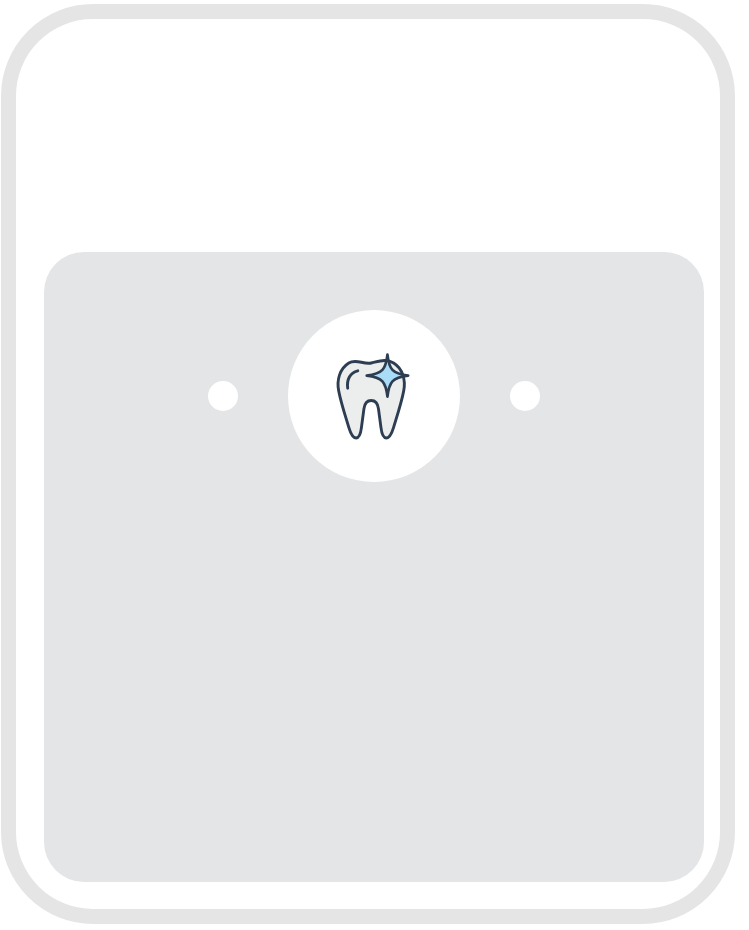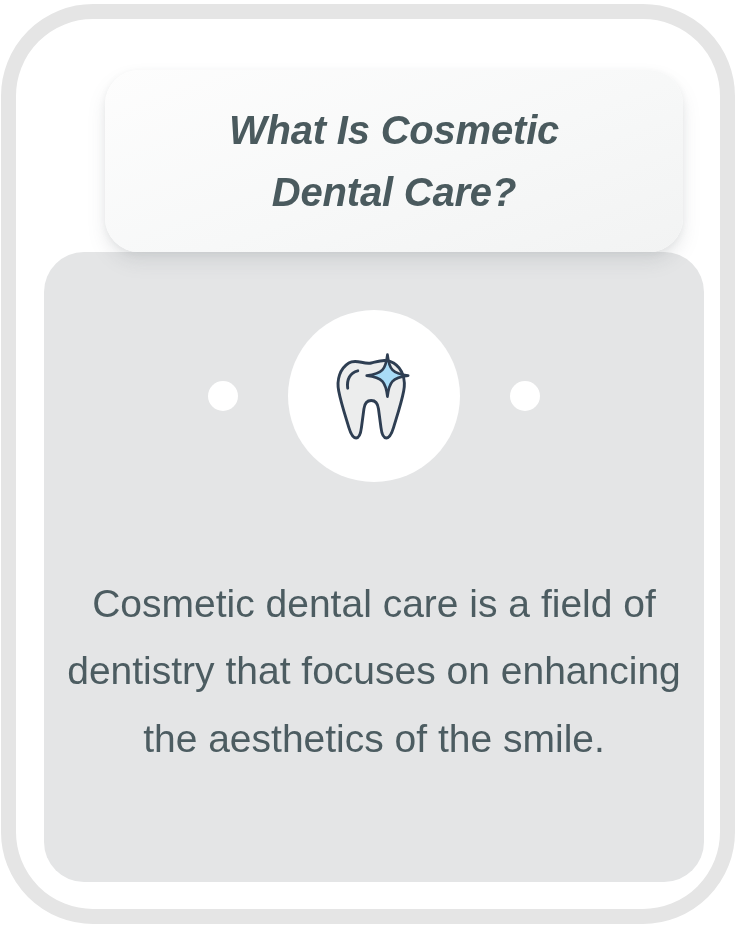--- a/index.html
+++ b/index.html
@@ -134,24 +134,20 @@
 </style>
 </head>
 <body>
 
 <div class="stage">
 
   <div class="outer-frame"></div>
 
   <div class="inner-card"></div>
 
-  <div class="title-card">
-    <div class="title-text">What Is Cosmetic
-Dental Care?</div>
-  </div>
 
   <div class="icon-row">
 
     <span class="side-dot dot-left"></span>
 
     <div class="icon-circle">
       <svg viewBox="0 0 100 100" xmlns="http://www.w3.org/2000/svg">
 
         <path d="M27.5 20.5
                  C 19.5 25.5, 16.5 35.5, 18.5 45.5
@@ -177,15 +173,14 @@
                  C 66.2 33.6, 63.6 37.4, 62.0 50.5
                  C 60.4 37.4, 57.8 33.6, 43.5 31.8
                  C 57.8 30.0, 60.4 26.2, 62.0 13.0 Z" fill="#a9dcf7" stroke="#2e3e52" stroke-width="2.4" stroke-linejoin="round"></path>
       </svg>
     </div>
 
     <span class="side-dot dot-right"></span>
 
   </div>
 
-  <div class="body-text">Cosmetic dental care is a field of dentistry that focuses on enhancing the aesthetics of the smile.</div>
 
 </div>
 
 </body></html>

